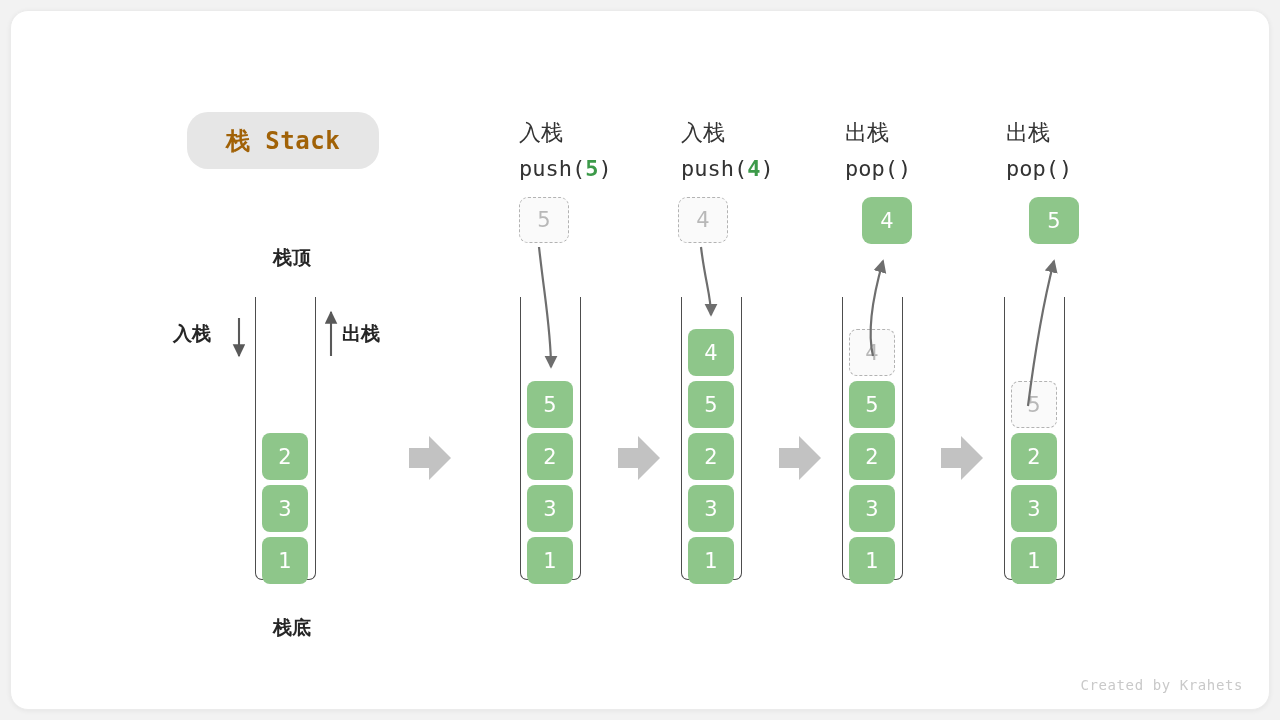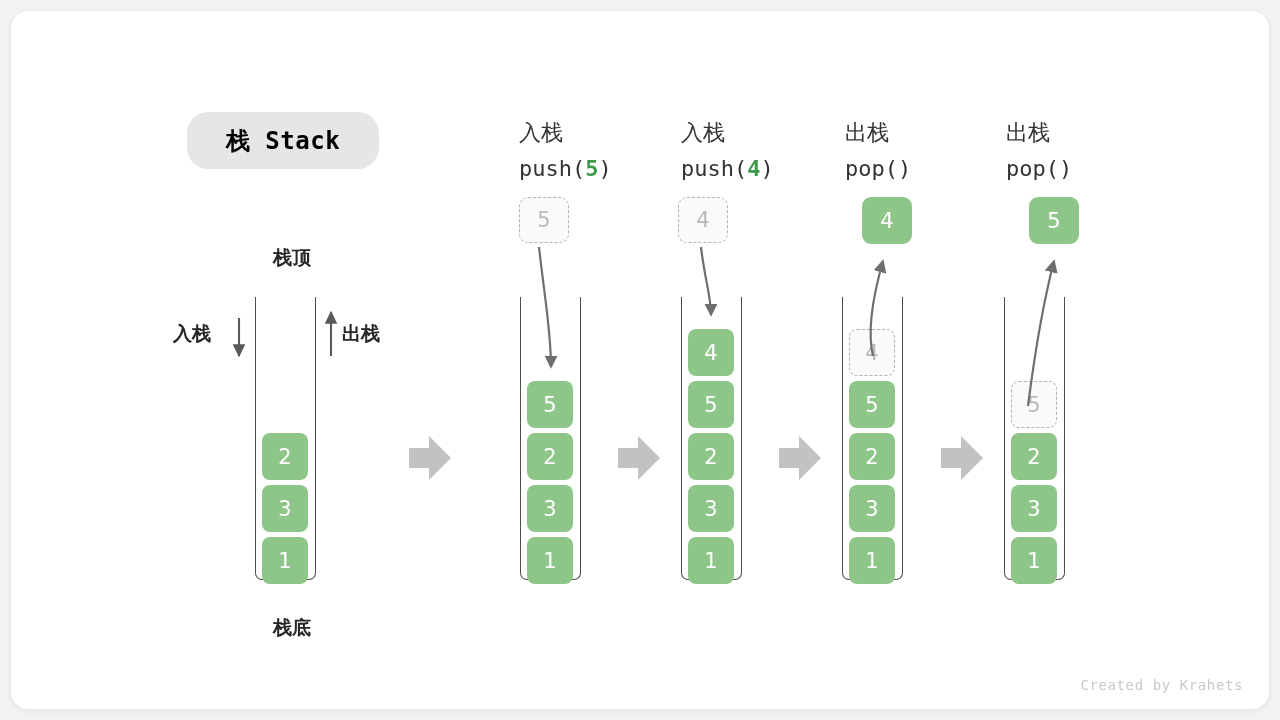--- a/index.html
+++ b/index.html
@@ -25,21 +25,21 @@
   .title-chip {
     position: absolute;
     left: 176px; top: 101px;
     width: 192px; height: 57px;
     background: #e6e6e6;
     border-radius: 21px;
     display: flex; align-items: center; justify-content: center;
     font-family: "DejaVu Sans Mono", "Liberation Mono", monospace;
     font-size: 24px;
     font-weight: bold;
-    color: #000000;
+    color: #a16207;
     letter-spacing: 0.5px;
   }
 
   
   .op-label {
     position: absolute;
     font-size: 22px;
     color: #333333;
     line-height: 36px;
     white-space: nowrap;

